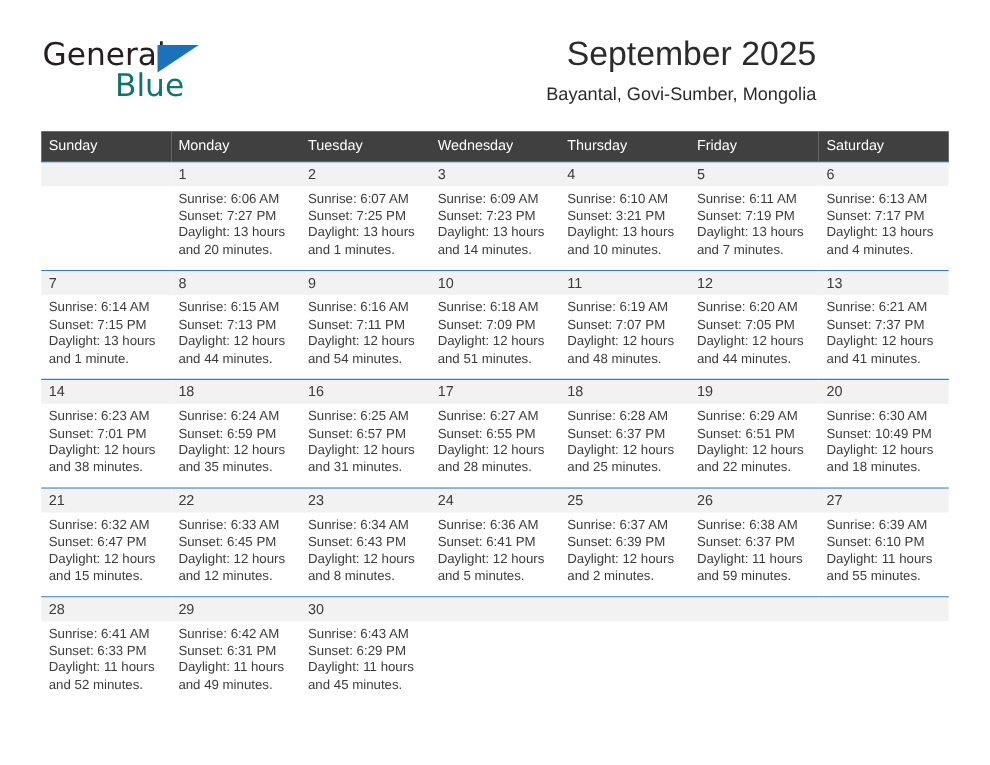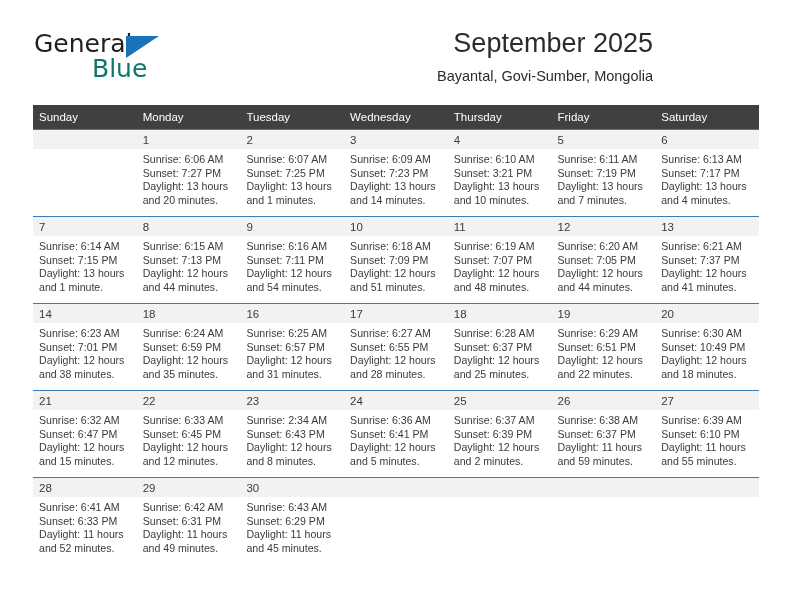--- a/index.html
+++ b/index.html
@@ -478,21 +478,21 @@
                 <div class="cell-line">and 12 minutes.</div>
               </div>
             </div>
           </td>
           <td>
             <div class="daycell">
               <div class="daynum-band">
                 <div class="daynum">23</div>
               </div>
               <div class="cell-body">
-                <div class="cell-line">Sunrise: 2:34 AM</div>
+                <div class="cell-line">Sunrise: 6:34 AM</div>
                 <div class="cell-line">Sunset: 6:43 PM</div>
                 <div class="cell-line">Daylight: 12 hours</div>
                 <div class="cell-line">and 8 minutes.</div>
               </div>
             </div>
           </td>
           <td>
             <div class="daycell">
               <div class="daynum-band">
                 <div class="daynum">24</div>

